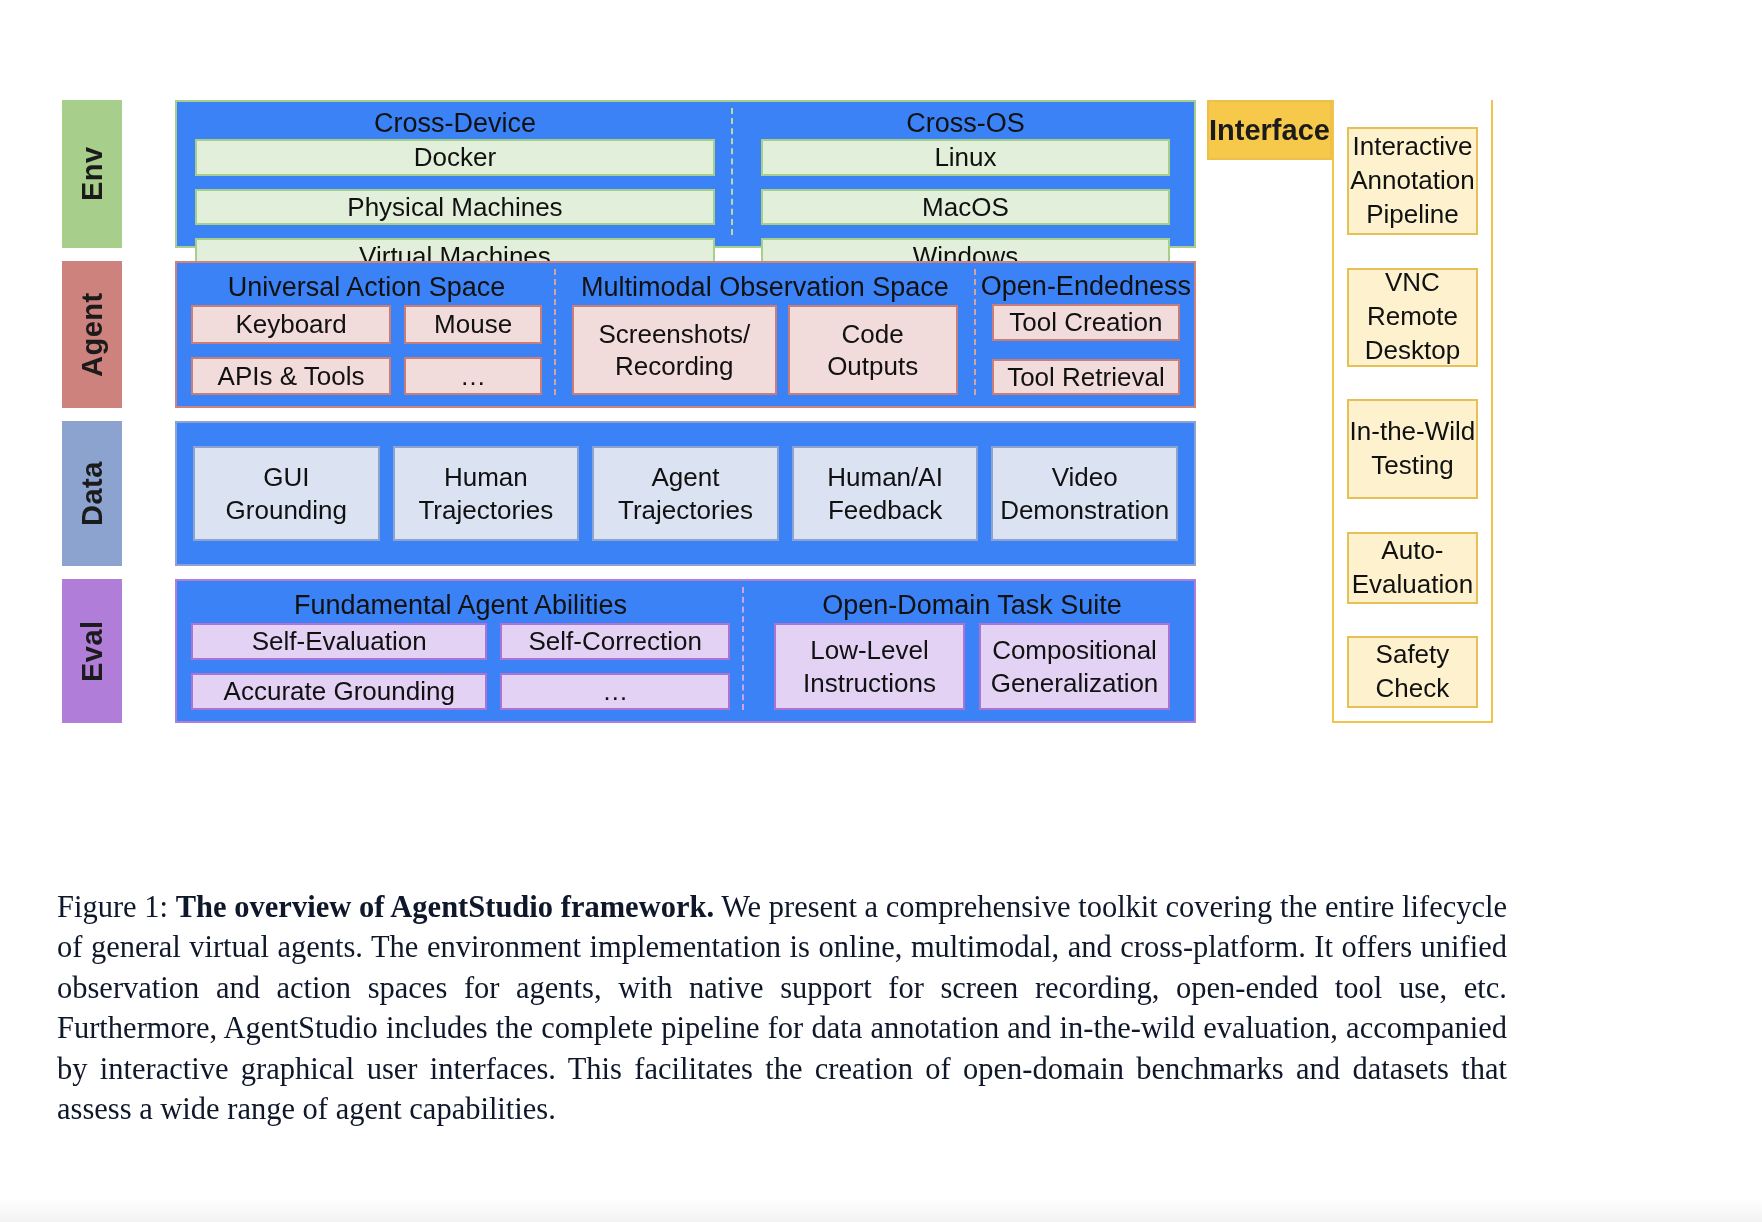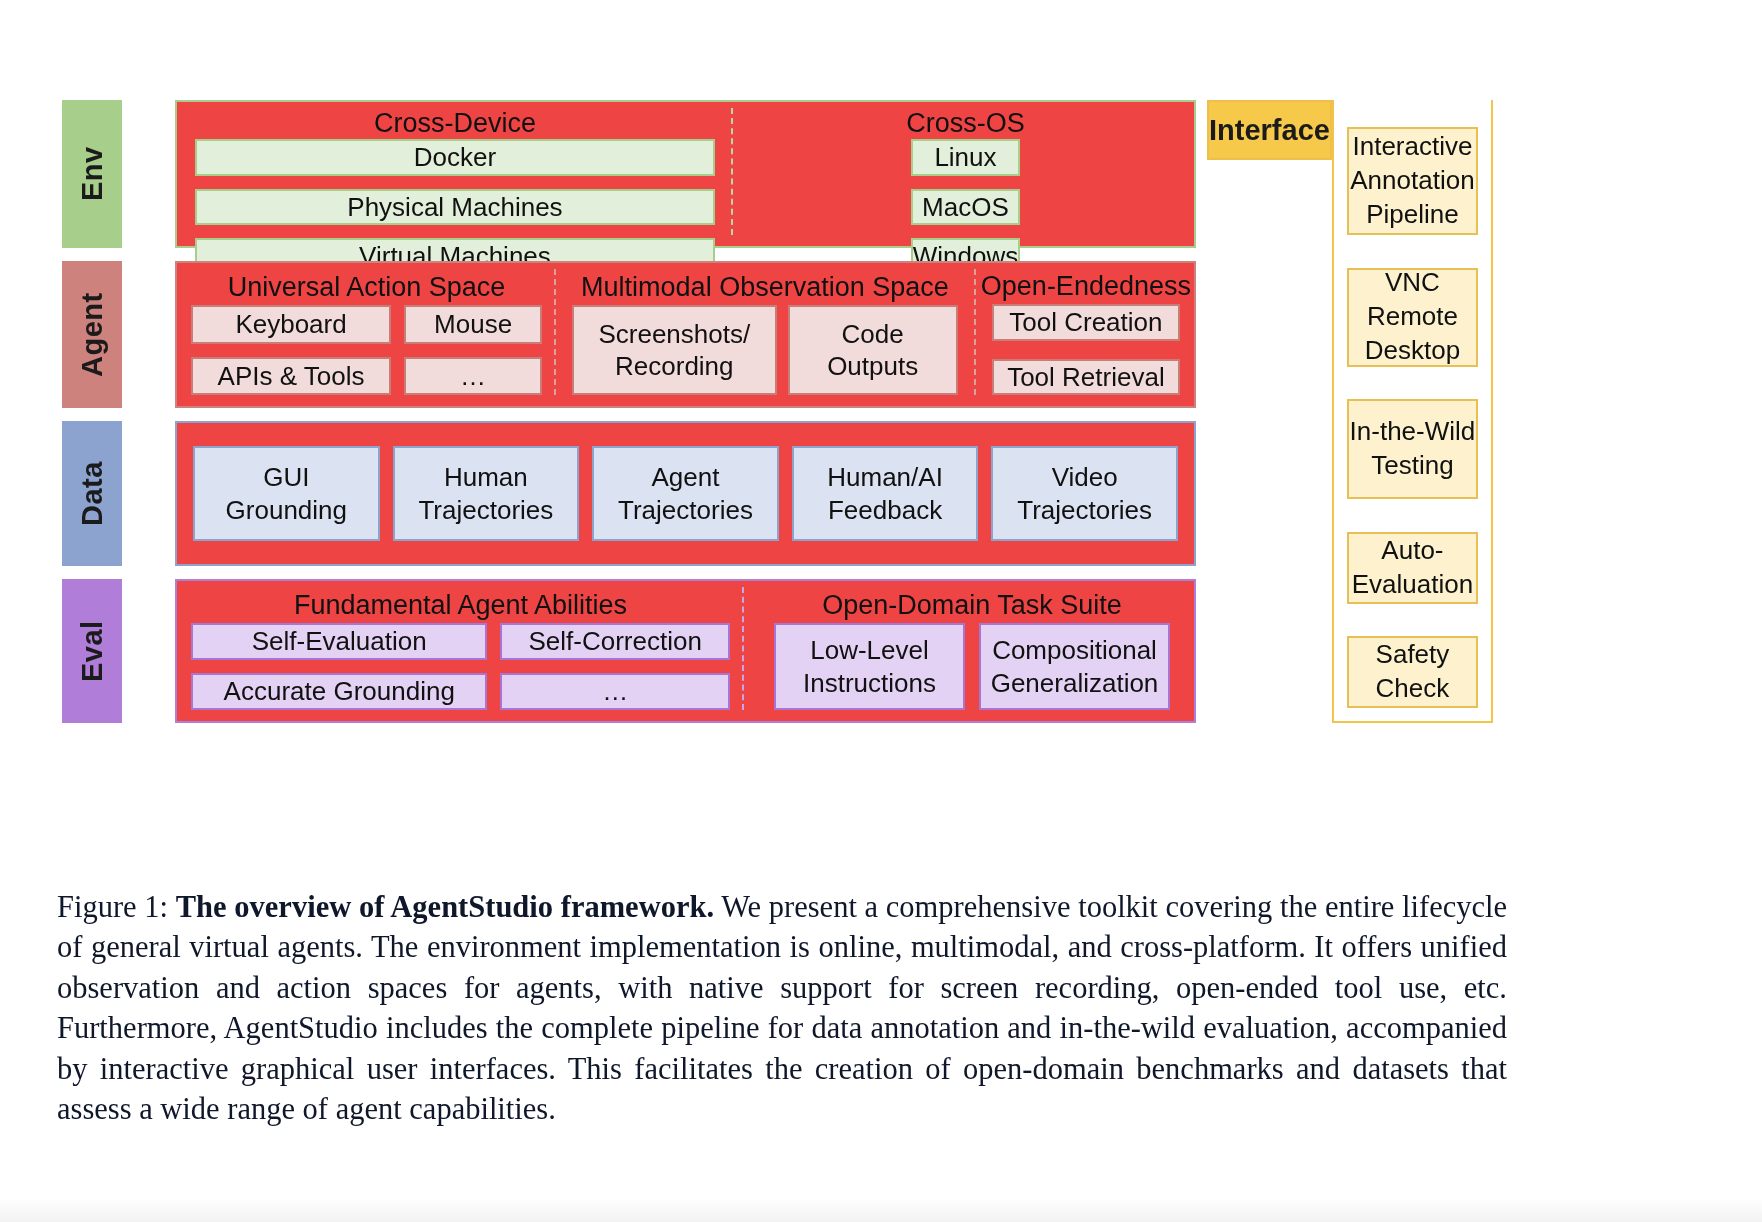--- a/index.html
+++ b/index.html
@@ -24,21 +24,21 @@
   .row-label {
     flex:0 0 60px; writing-mode:vertical-rl; transform:rotate(180deg);
     display:flex; align-items:center; justify-content:center;
     font-size:29px; font-weight:700; letter-spacing:.5px; color:#1b1b1b;
   }
   .label-env   { background:#a7cf8b; }
   .label-agent { background:#cd827e; }
   .label-data  { background:#8ca3d0; }
   .label-eval  { background:#b07dd8; }
 
-  .row-body { flex:1; background:#ef4444; border:2.5px solid; display:flex; min-width:0;margin-left:48px; }
+  .row-body { flex:1; background:#3b82f6; border:2.5px solid; display:flex; min-width:0;margin-left:48px; }
   .body-env   { border-color:#a7cf8b; padding:6px 18px 11px 18px; }
   .body-agent { border-color:#cd827e; padding:6px 14px 11px 14px; }
   .body-data  { border-color:#8ca3d0; padding:23px 16px; }
   .body-eval  { border-color:#b07dd8; padding:6px 14px 11px 14px; }
 
   .sec { display:flex; flex-direction:column; min-width:0; }
   .sec-title {
     height:36px; display:flex; align-items:center; justify-content:center;
     text-align:center; font-size:27px; font-weight:500; white-space:nowrap;
   }
@@ -52,21 +52,21 @@
     text-align:center; font-size:26px; font-weight:500; line-height:1.25;
     white-space:pre-line; min-width:0;
   }
   .box-env   { background:#e2efda; border-color:#a7cf8b; }
   .box-agent { background:#f2dcdb; border-color:#c87d78; }
   .box-data  { background:#dbe3f3; border-color:#8ca3d0; }
   .box-eval  { background:#e3d2f3; border-color:#aa74d4; }
 
   
   .env-sec1 { flex:0 0 53%; padding-right:16px; }
-  .env-sec2 { flex:1; padding:0 6px 0 28px;align-items:center; }
+  .env-sec2 { flex:1; padding:0 6px 0 28px; }
   .grid2 { flex:1; display:grid; grid-template-columns:1fr; gap:13px; }
 
   
   .agent-sec1 { flex:0 0 35.5%; padding-right:12px; }
   .agent-sec2 { flex:0 0 39%; padding:0 16px; }
   .agent-sec3 { flex:1; padding-left:16px; }
   .agent-grid  { flex:1; display:grid; grid-template-columns:57% 1fr; gap:13px; }
   .agent-tall  { flex:1; display:grid; grid-template-columns:53% 1fr; gap:11px; }
   .agent-stack { flex:1; display:grid; grid-template-rows:1fr 1fr; gap:18px; }
 
@@ -182,21 +182,21 @@
           <div class="data-grid">
             <div class="box box-data">GUI
 Grounding</div>
             <div class="box box-data">Human
 Trajectories</div>
             <div class="box box-data">Agent
 Trajectories</div>
             <div class="box box-data">Human/AI
 Feedback</div>
             <div class="box box-data">Video
-Trajectories</div>
+Demonstration</div>
           </div>
         </div>
       </div>
 
       <div class="row row-eval">
         <div class="row-label label-eval">Eval</div>
         <div class="row-body body-eval">
           <div class="sec eval-sec1">
             <div class="sec-title">Fundamental Agent Abilities</div>
             <div class="eval-grid">

